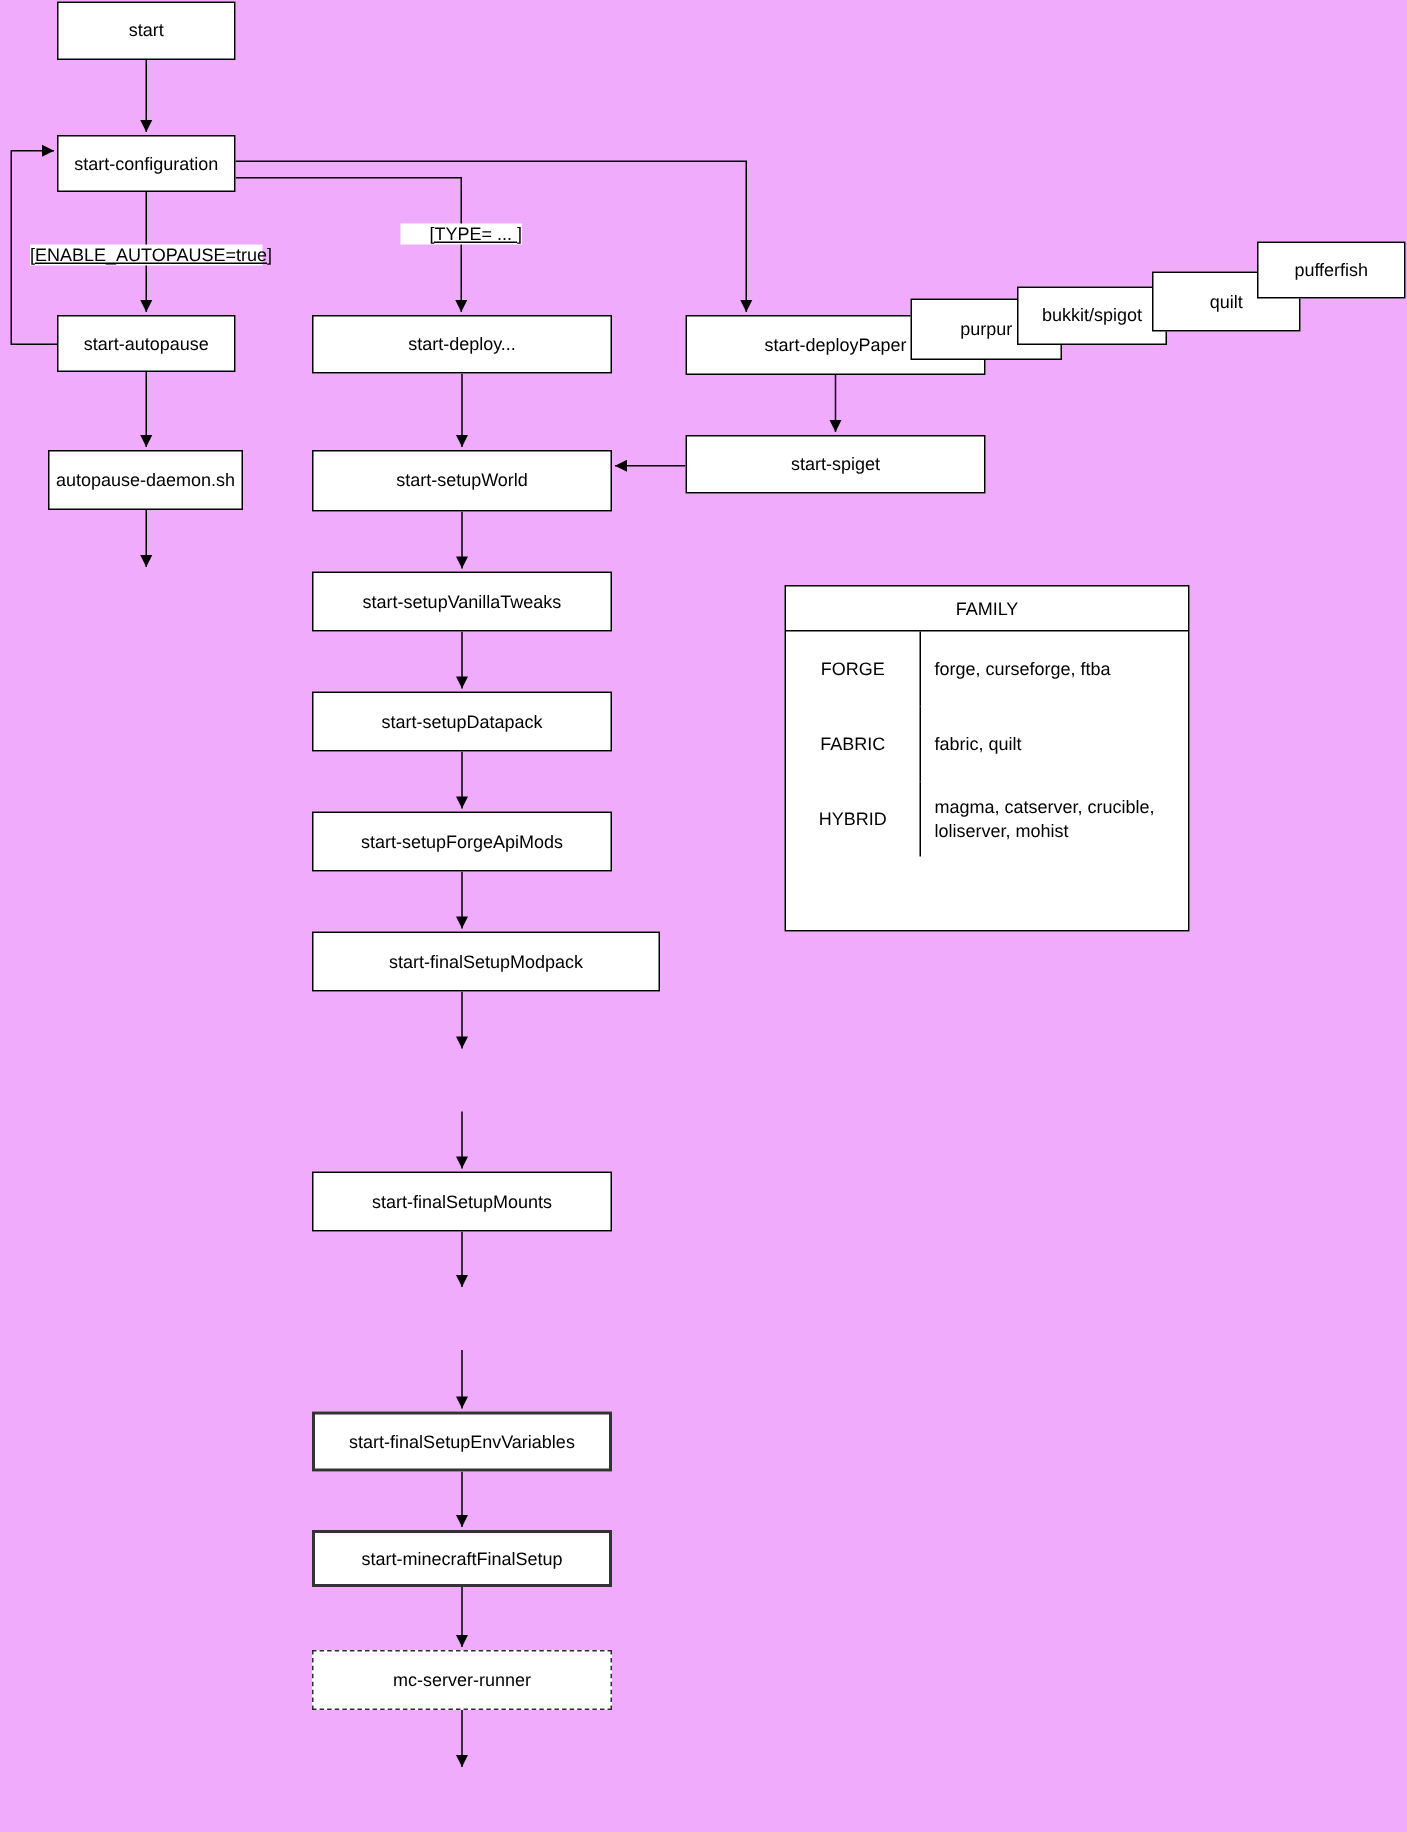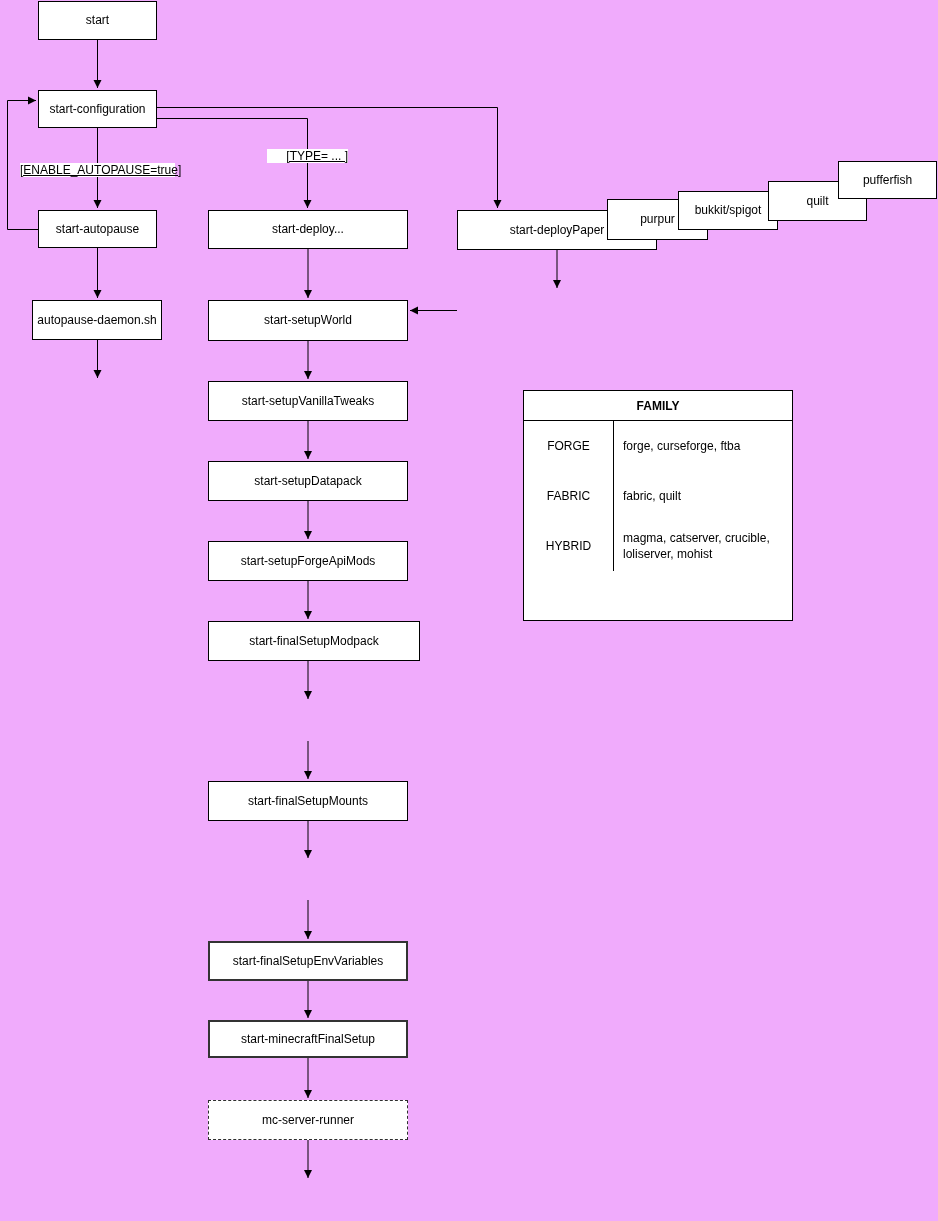--- a/index.html
+++ b/index.html
@@ -39,21 +39,21 @@
     position:absolute;left:523px;top:390px;width:270px;height:231px;
     box-sizing:border-box;
     border:1px solid #000000;background:#ffffff;
     display:flex;flex-direction:column;
   }
   .ft-header{
     box-sizing:border-box;
     height:30px;flex:0 0 30px;
     border-bottom:1px solid #000000;
     display:flex;align-items:center;justify-content:center;
-    font-size:12px;font-weight:bold;
+    font-size:12px;font-weight:normal;
   }
   .ft-row{display:flex;flex:0 0 50px;height:50px;}
   .ft-col1{
     box-sizing:border-box;
     width:90px;flex:0 0 90px;
     border-right:1px solid #000000;
     display:flex;align-items:center;justify-content:center;
     font-size:12px;
   }
   .ft-col2{
@@ -107,26 +107,27 @@
   <div class="node" style="left:32px;top:300px;width:130px;height:40px">autopause-daemon.sh</div>
 
   <div class="node" style="left:208px;top:210px;width:200px;height:39px">start-deploy...</div>
 
   <div class="node" style="left:457px;top:210px;width:200px;height:40px">start-deployPaper</div>
   <div class="node" style="left:607px;top:199px;width:101px;height:41px">purpur</div>
   <div class="node" style="left:678px;top:191px;width:100px;height:39px">bukkit/spigot</div>
   <div class="node" style="left:768px;top:181px;width:99px;height:40px">quilt</div>
   <div class="node" style="left:838px;top:161px;width:99px;height:38px">pufferfish</div>
 
+  <div class="node" style="left:457px;top:290px;width:200px;height:39px">start-spiget</div>
 
   <div class="node" style="left:208px;top:300px;width:200px;height:41px">start-setupWorld</div>
   <div class="node" style="left:208px;top:381px;width:200px;height:40px">start-setupVanillaTweaks</div>
   <div class="node" style="left:208px;top:461px;width:200px;height:40px">start-setupDatapack</div>
   <div class="node" style="left:208px;top:541px;width:200px;height:40px">start-setupForgeApiMods</div>
-  <div class="node" style="left:208px;top:621px;width:212px;height:40px">start-finalSetupModpack</div>
+  <div class="node" style="left:208px;top:621px;width:232px;height:40px">start-finalSetupModpack</div>
   <div class="node" style="left:208px;top:781px;width:200px;height:40px">start-finalSetupMounts</div>
   <div class="node b2" style="left:208px;top:941px;width:200px;height:40px">start-finalSetupEnvVariables</div>
   <div class="node b2" style="left:208px;top:1020px;width:200px;height:38px">start-minecraftFinalSetup</div>
   <div class="node dashed2" style="left:208px;top:1100px;width:200px;height:40px">mc-server-runner</div>
 
   <div class="edge-label" style="left:20px;top:163px;width:155px">[ENABLE_AUTOPAUSE=true]</div>
   <div class="edge-label" style="left:267px;top:149px;width:81px">[TYPE= ... ]</div>
 
   <div class="family-table">
     <div class="ft-header">FAMILY</div>

